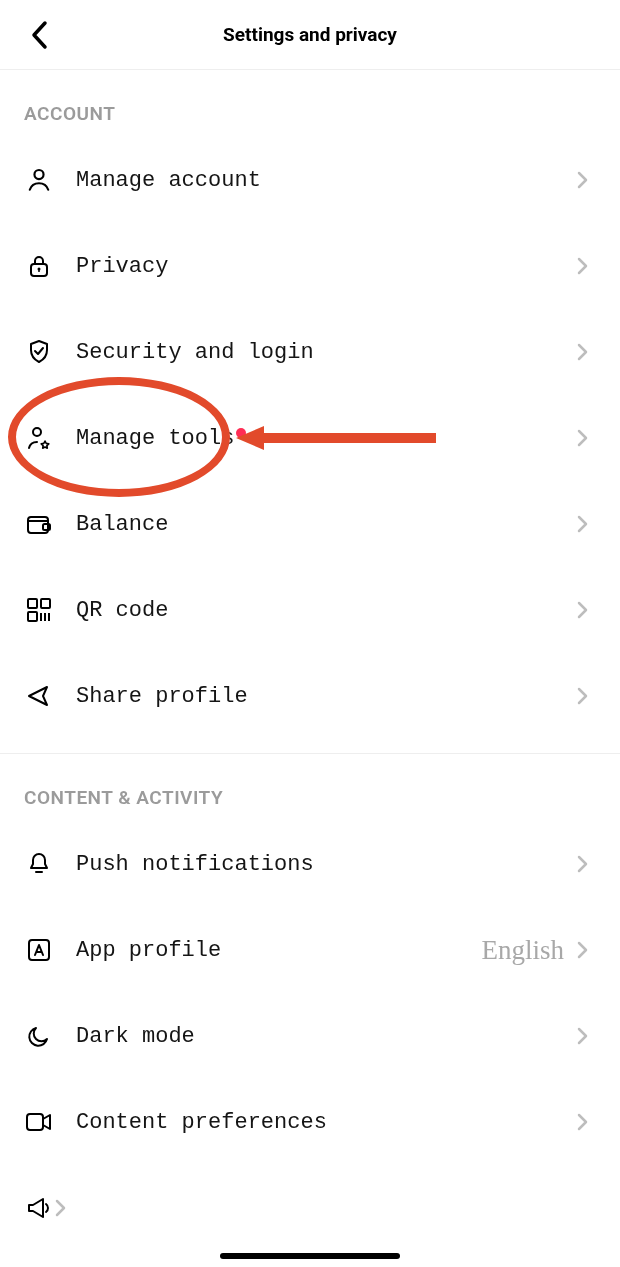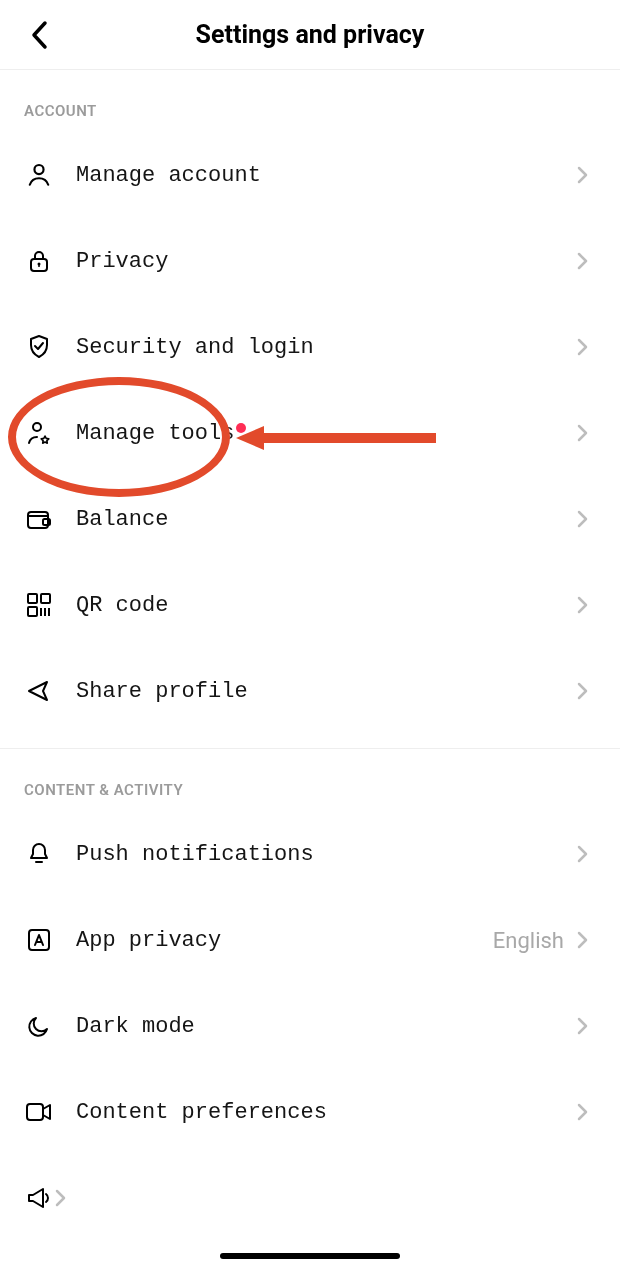--- a/index.html
+++ b/index.html
@@ -26,26 +26,26 @@
     top: 50%;
     transform: translateY(-50%);
     width: 40px;
     height: 40px;
     display: flex;
     align-items: center;
     justify-content: center;
     cursor: pointer;
   }
   .page-title {
-    font-size: 25px;
+    font-size: 19px;
     font-weight: 700;
   }
   .section-header {
     padding: 32px 24px 12px 24px;
-    font-size: 15px;
+    font-size: 19px;
     font-weight: 600;
     color: #9b9b9b;
     letter-spacing: 0.5px;
   }
   .row {
     display: flex;
     align-items: center;
     height: 86px;
     padding: 0 24px;
     cursor: pointer;
@@ -62,23 +62,24 @@
   .row .label {
     flex: 1;
     font-size: 22px;
     color: #151515;
     margin-left: 22px;
     display: flex;
     align-items: center;
     font-family: Liberation Mono, monospace;
   }
   .row .value {
-    font-size: 22px;
+    font-size: 27px;
     color: #a8a8a8;
     margin-right: 12px;
+    font-family: Liberation Serif, serif;
   }
   .row .chevron {
     flex: 0 0 20px;
     color: #bdbdbd;
   }
   .notif-dot {
     width: 10px;
     height: 10px;
     background: #ff2d55;
     border-radius: 50%;
@@ -272,21 +273,21 @@
   </span>
 </div>
 
 <div class="row">
   <span class="icon">
     <svg width="26" height="26" viewBox="0 0 26 26">
         <rect x="3" y="3" width="20" height="20" rx="3" fill="none" stroke="#000" stroke-width="2"></rect>
         <path d="M9 18l4-10 4 10M10.5 15h5" fill="none" stroke="#000" stroke-width="2" stroke-linecap="round" stroke-linejoin="round"></path>
       </svg>
   </span>
-  <span class="label">App privacy</span>
+  <span class="label">App profile</span>
   <span class="value">English</span>
   <span class="chevron">
     <svg width="14" height="20" viewBox="0 0 14 20">
         <polyline points="3,3 10,10 3,17" fill="none" stroke="#bdbdbd" stroke-width="2.5" stroke-linecap="round" stroke-linejoin="round"></polyline>
       </svg>
   </span>
 </div>
 
 <div class="row">
   <span class="icon">

